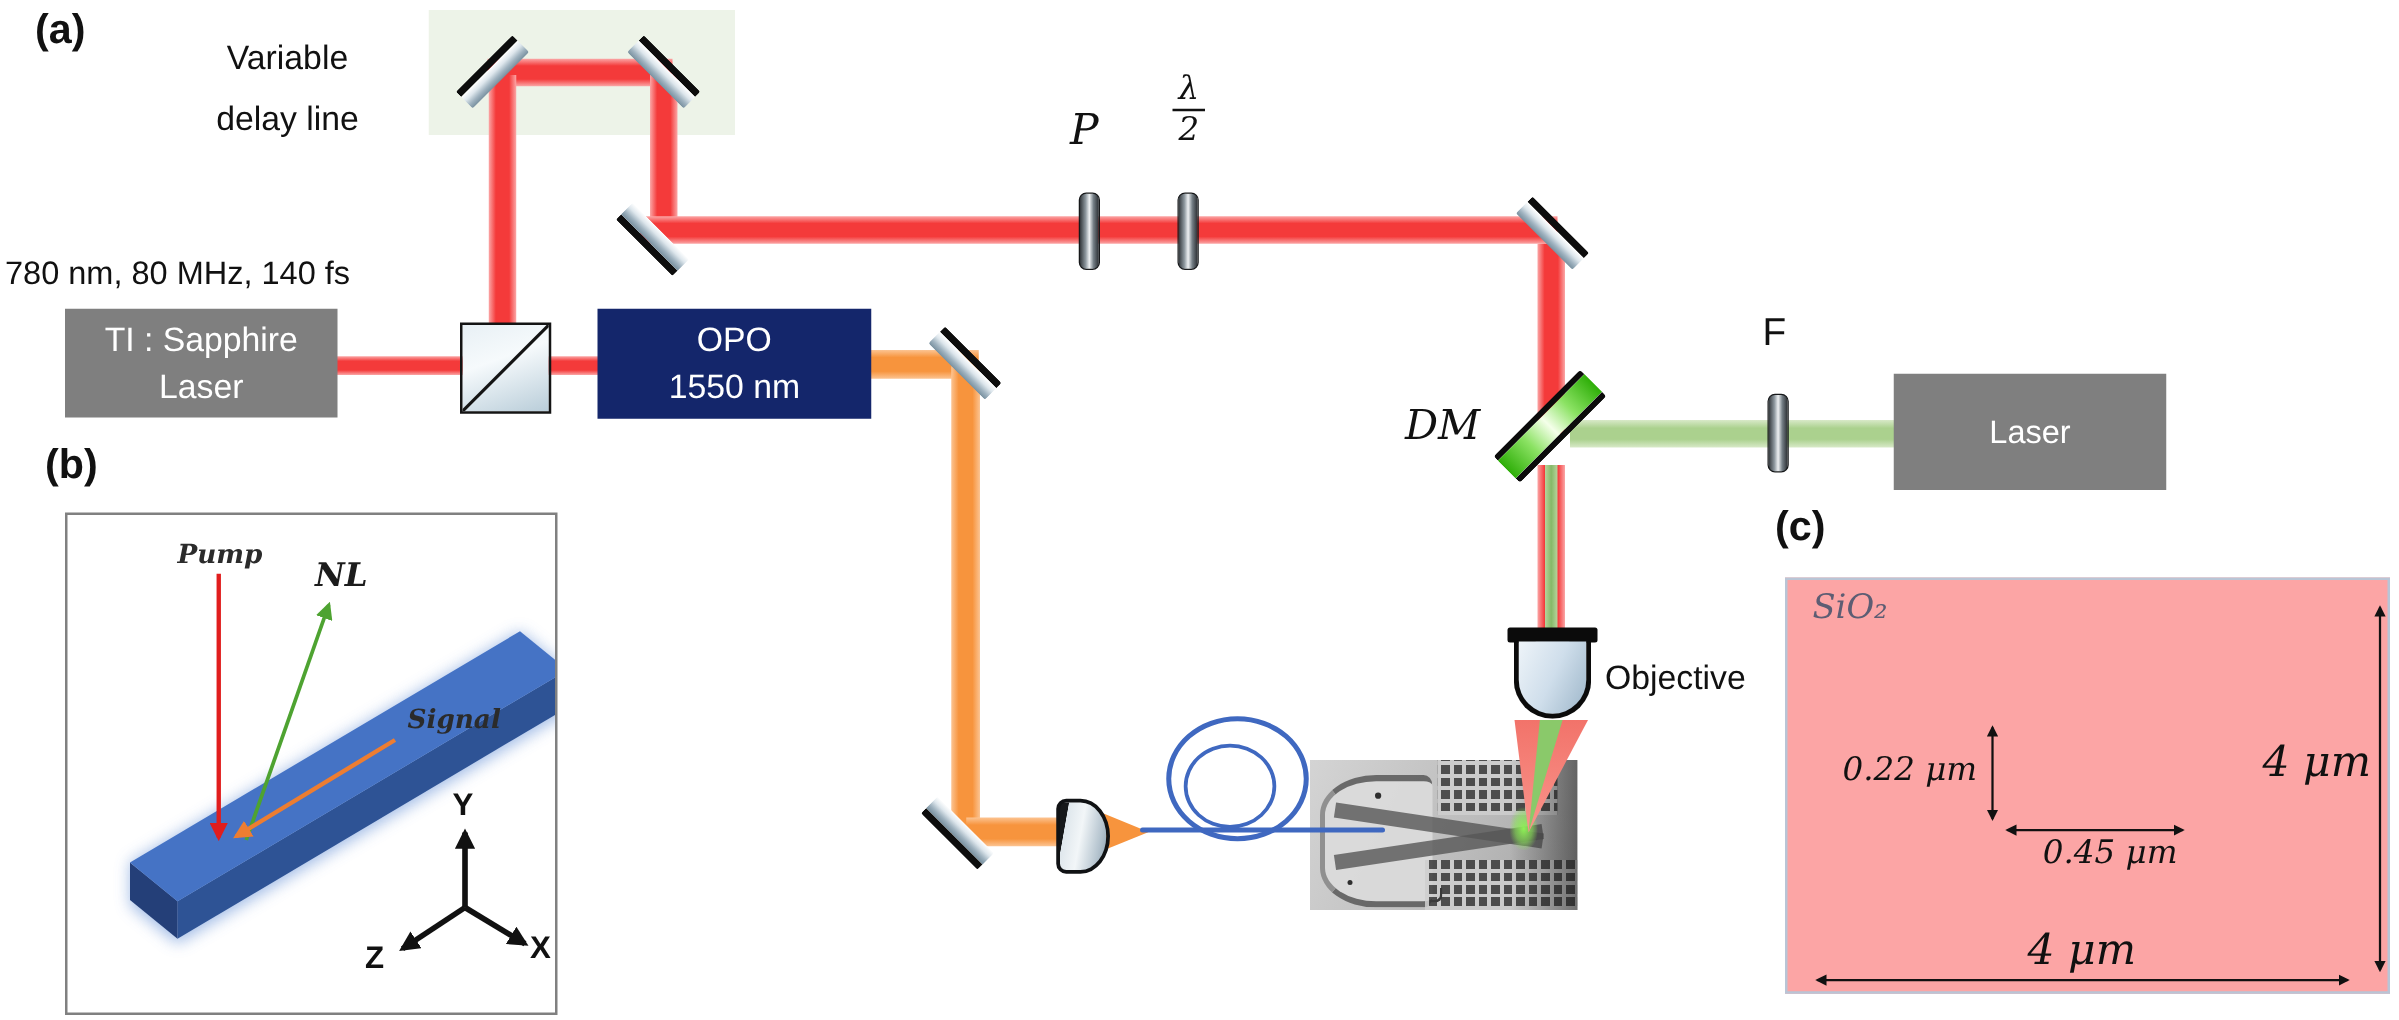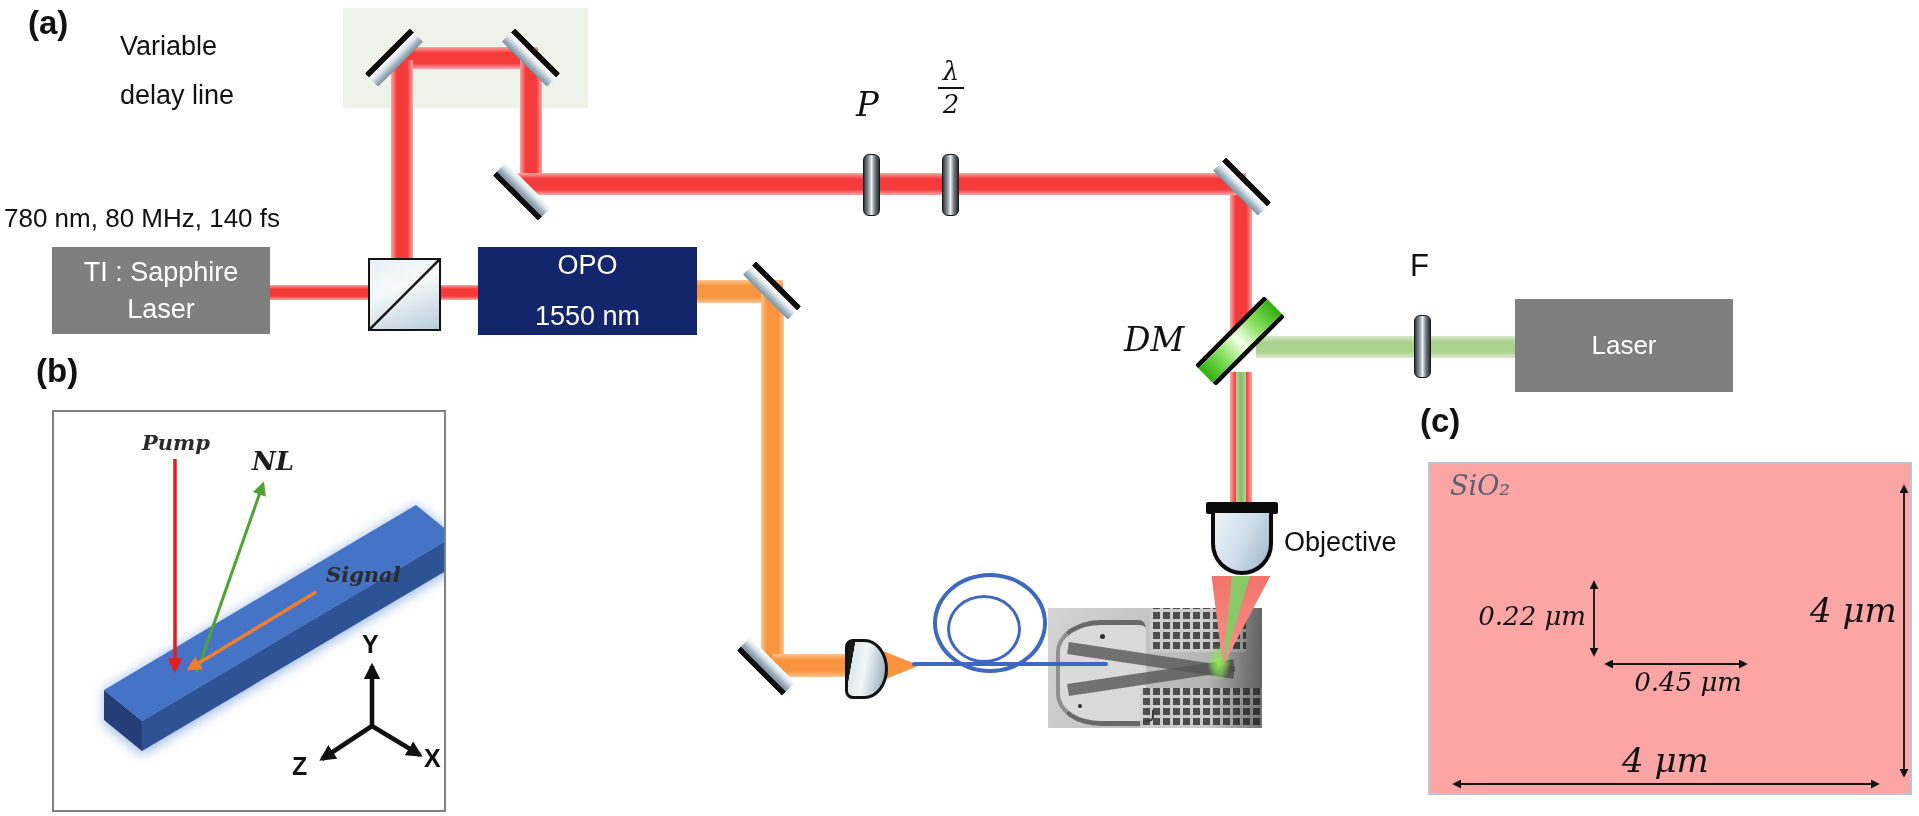--- a/index.html
+++ b/index.html
@@ -52,21 +52,21 @@
   <div class="beam hgreen" style="left:1256px;top:336px;width:261px;height:22px;"></div>
   <div class="beam horange" style="left:695px;top:280px;width:88px;height:23px;"></div>
   <div class="beam vorange" style="left:761px;top:293px;width:23px;height:374px;"></div>
   <div class="beam horange" style="left:773px;top:654px;width:82px;height:23px;"></div>
   <div class="beam" style="left:881px;top:650px;width:38px;height:31px;background:#f7943d;clip-path:polygon(0 0,0 100%,100% 50%);"></div>
 
   <div class="abs" style="left:912px;top:662px;width:196px;height:4px;background:#3f68c0;z-index:3;border-radius:2px;"></div>
   <div class="abs" style="left:933px;top:573px;width:106px;height:92px;border:4px solid #3f68c0;border-radius:50%;z-index:3;"></div>
   <div class="abs" style="left:947px;top:595px;width:68px;height:62px;border:3px solid #3f68c0;border-radius:50%;z-index:3;"></div>
 
-  <div class="lbl" style="left:120px;top:22px;width:220px;font-size:27px;line-height:49px;color:#111;">
+  <div class="lbl" style="left:120px;top:22px;width:220px;text-align:center;font-size:27px;line-height:49px;color:#111;">
     <div>Variable</div>
     <div>delay line</div>
   </div>
   <div class="lbl" style="left:4px;top:203px;font-size:26px;color:#111;">780 nm, 80 MHz, 140 fs</div>
   <div class="lbl math" style="left:856px;top:84px;font-size:34px;color:#111;">P</div>
   <div class="lbl math" style="left:933px;top:56px;width:36px;text-align:center;font-size:26px;color:#111;">
     <div>λ</div>
     <div style="border-top:2.5px solid #111;width:26px;margin:1px auto 0;"></div>
     <div>2</div>
   </div>
@@ -95,21 +95,21 @@
        background:linear-gradient(90deg,#2eae08 0%,#8be263 28%,#f4ffe9 50%,#8be263 72%,#2eae08 100%);"></div>
 
   <div class="plate" style="left:863px;top:154px;"></div>
   <div class="plate" style="left:942px;top:154px;"></div>
   <div class="plate" style="left:1414px;top:315px;height:61px;"></div>
 
   <div class="graybox" style="left:52px;top:247px;width:218px;height:87px;">
     <div>TI : Sapphire</div>
     <div>Laser</div>
   </div>
-  <div class="navybox" style="left:478px;top:247px;width:219px;height:88px;justify-content:space-between;">
+  <div class="navybox" style="left:478px;top:247px;width:219px;height:88px;">
     <div>OPO</div>
     <div>1550 nm</div>
   </div>
   <div class="graybox" style="left:1515px;top:299px;width:218px;height:93px;font-size:26px;">
     <div>Laser</div>
   </div>
 
   <div class="abs" style="left:845px;top:639px;width:37px;height:54px;z-index:5;border:3px solid #101214;
        border-radius:8px 55% 55% 8px / 8px 50% 50% 8px;
        background:linear-gradient(100deg,#17191b 0 15%,#dfe7ec 16%,#f2f6f8 45%,#b5c4cf 80%,#8ea3b0);"></div>
@@ -188,19 +188,19 @@
         <marker id="ah-dim" viewBox="0 0 10 10" refX="8" refY="5" markerWidth="5" markerHeight="5" orient="auto-start-reverse">
             <path d="M0,0 L10,5 L0,10 z" fill="#111"></path>
           </marker>
       </defs>
       <line x1="164" y1="118" x2="164" y2="191" stroke="#111" stroke-width="1.8" marker-start="url(#ah-dim)" marker-end="url(#ah-dim)"></line>
       <line x1="176" y1="200" x2="316" y2="200" stroke="#111" stroke-width="1.8" marker-start="url(#ah-dim)" marker-end="url(#ah-dim)"></line>
       <line x1="474" y1="22" x2="474" y2="312" stroke="#111" stroke-width="1.8" marker-start="url(#ah-dim)" marker-end="url(#ah-dim)"></line>
       <line x1="24" y1="320" x2="448" y2="320" stroke="#111" stroke-width="1.8" marker-start="url(#ah-dim)" marker-end="url(#ah-dim)"></line>
     </svg>
     <div class="lbl math" style="left:20px;top:6px;font-size:27px;color:#5d5d73;">SiO₂</div>
-    <div class="lbl math" style="left:44px;top:137px;width:112px;text-align:right;font-size:26px;color:#111;">0.22 μm</div>
+    <div class="lbl math" style="left:44px;top:137px;width:112px;font-size:26px;color:#111;">0.22 μm</div>
     <div class="lbl math" style="left:182px;top:203px;width:130px;text-align:right;font-size:26px;color:#111;">0.45 μm</div>
     <div class="lbl math" style="left:380px;top:126px;font-size:34px;color:#111;">4 μm</div>
     <div class="lbl math" style="left:192px;top:276px;font-size:34px;color:#111;">4 μm</div>
   </div>
 
 </div>
 
 </body></html>

